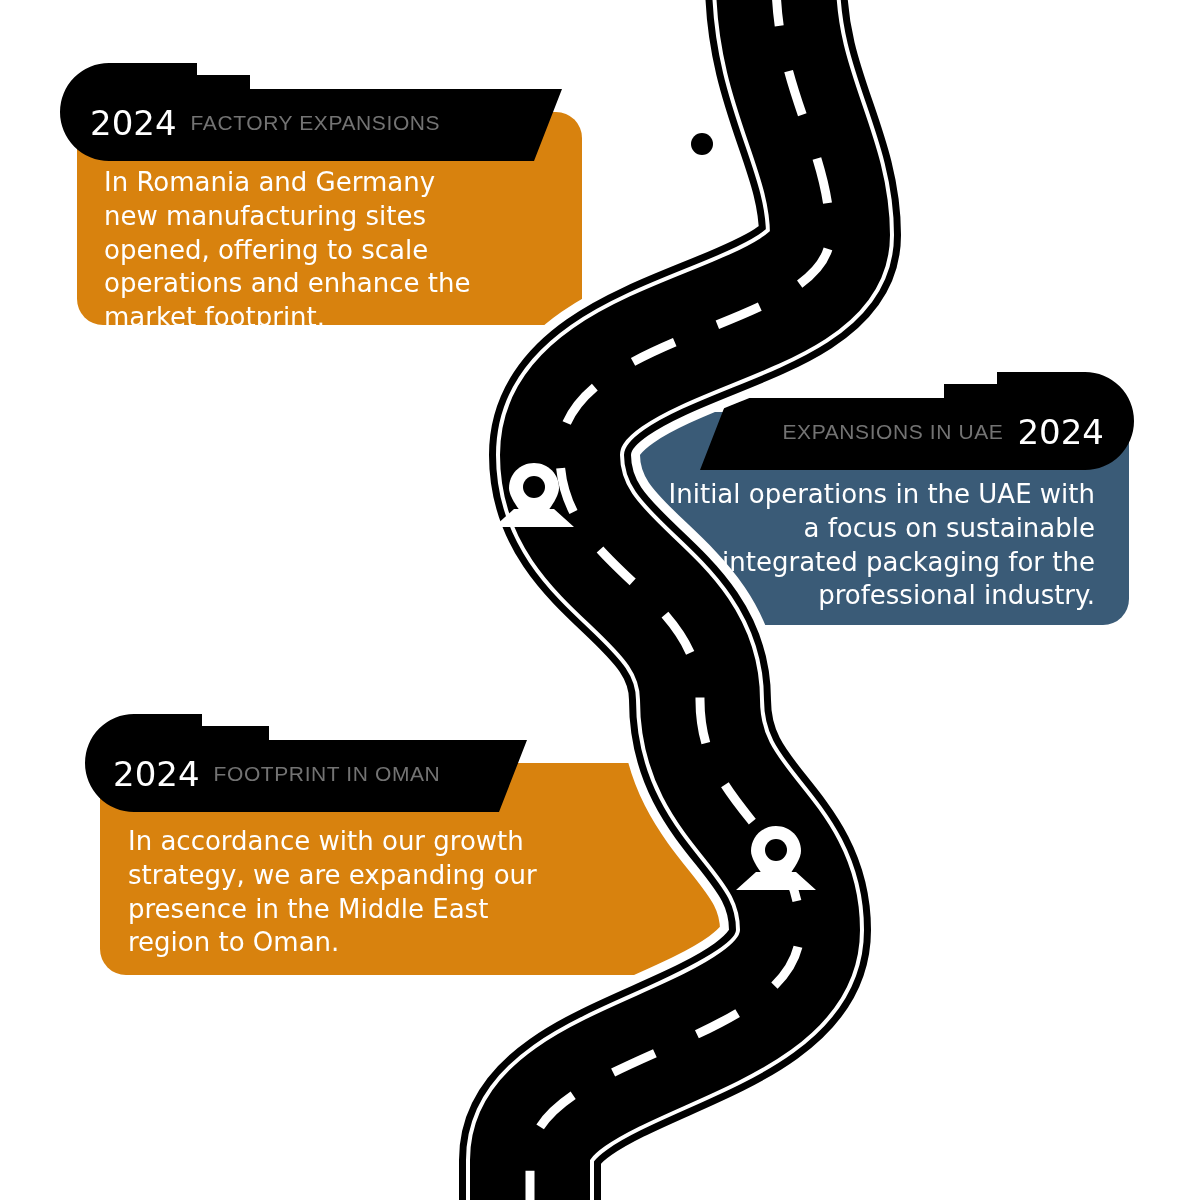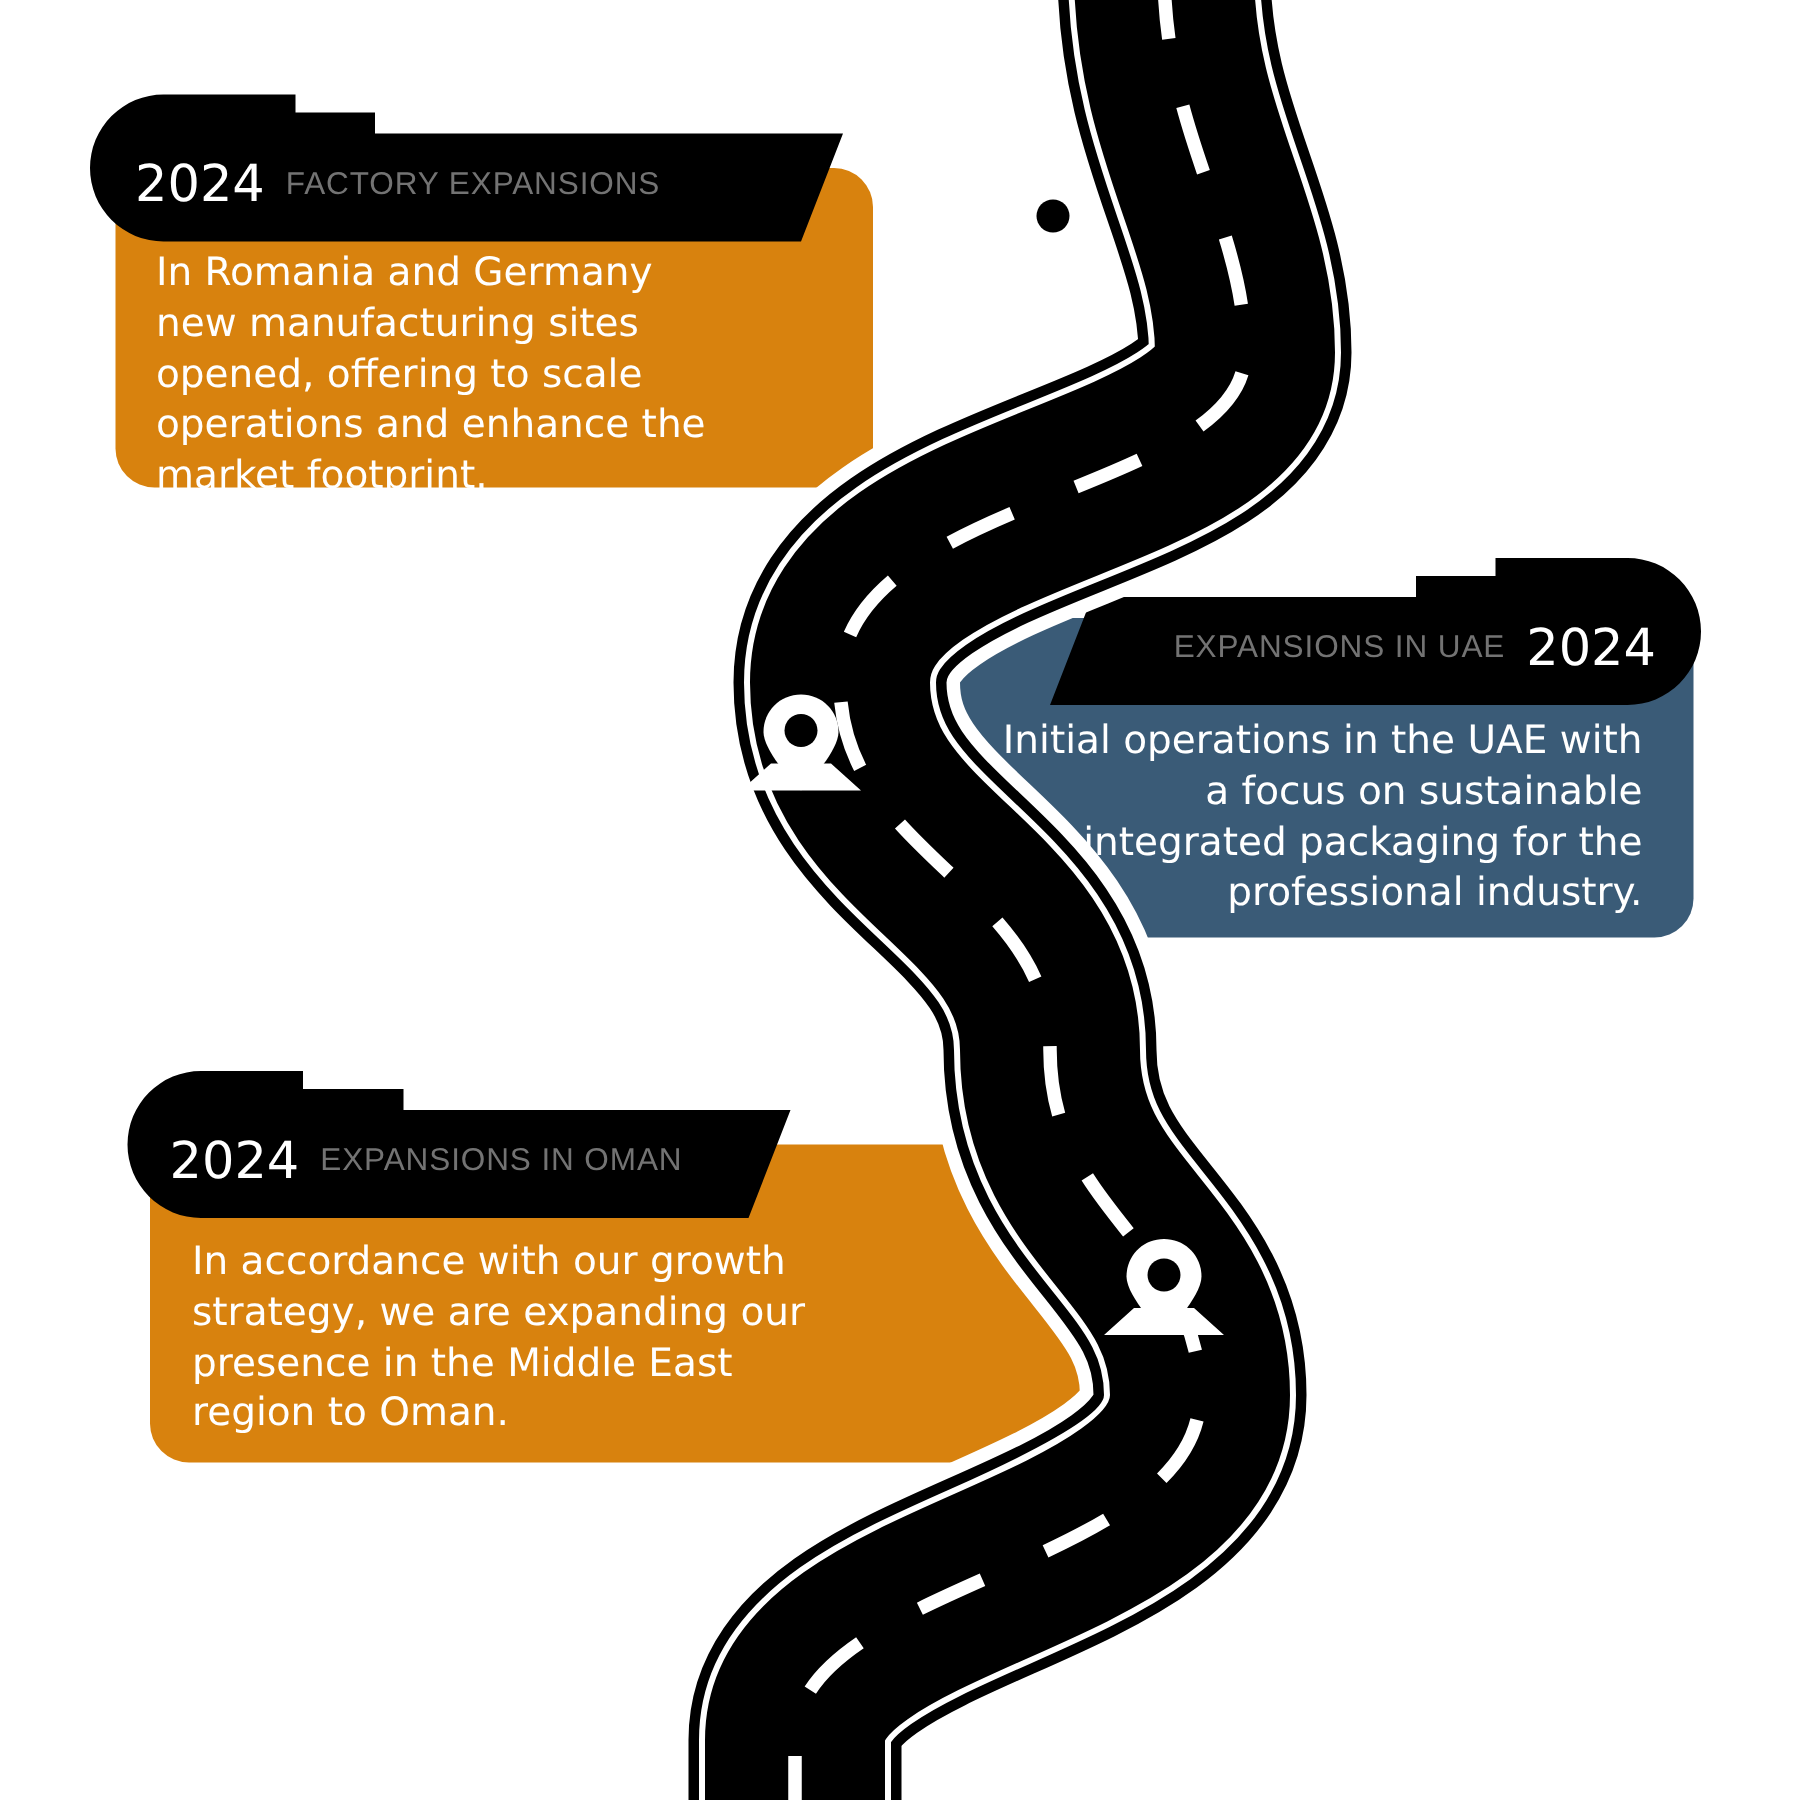--- a/index.html
+++ b/index.html
@@ -143,21 +143,21 @@
     <div class="card-desc left" style="left:128px; top:825px; width:445px;">In accordance with our growth strategy, we are expanding our presence in the Middle East region to Oman.</div>
 
     <div class="tab" style="left:87px; top:714px; width:450px;">
       <svg class="tab-svg" width="452" height="106" viewBox="0 0 452 106">
         <path d="M 47,0 L 115,0 L 115,12 L 182,12 L 182,26 L 440,26
                  L 412,98 L 47,98
                  A 49,49 0 0 1 47,0 Z" fill="#000000"></path>
       </svg>
       <div class="tab-text" style="left:26px; top:24px;">
         <span class="tab-year">2024</span>
-        <span class="tab-title">EXPANSIONS IN OMAN</span>
+        <span class="tab-title">FOOTPRINT IN OMAN</span>
       </div>
     </div>
   </div>
 
   <svg id="road-layer" viewBox="0 0 1200 1200">
     <defs>
 
       <path id="roadPath" d="M 776,-20
                C 776,90 830,150 830,235
                C 830,330 560,330 560,455

